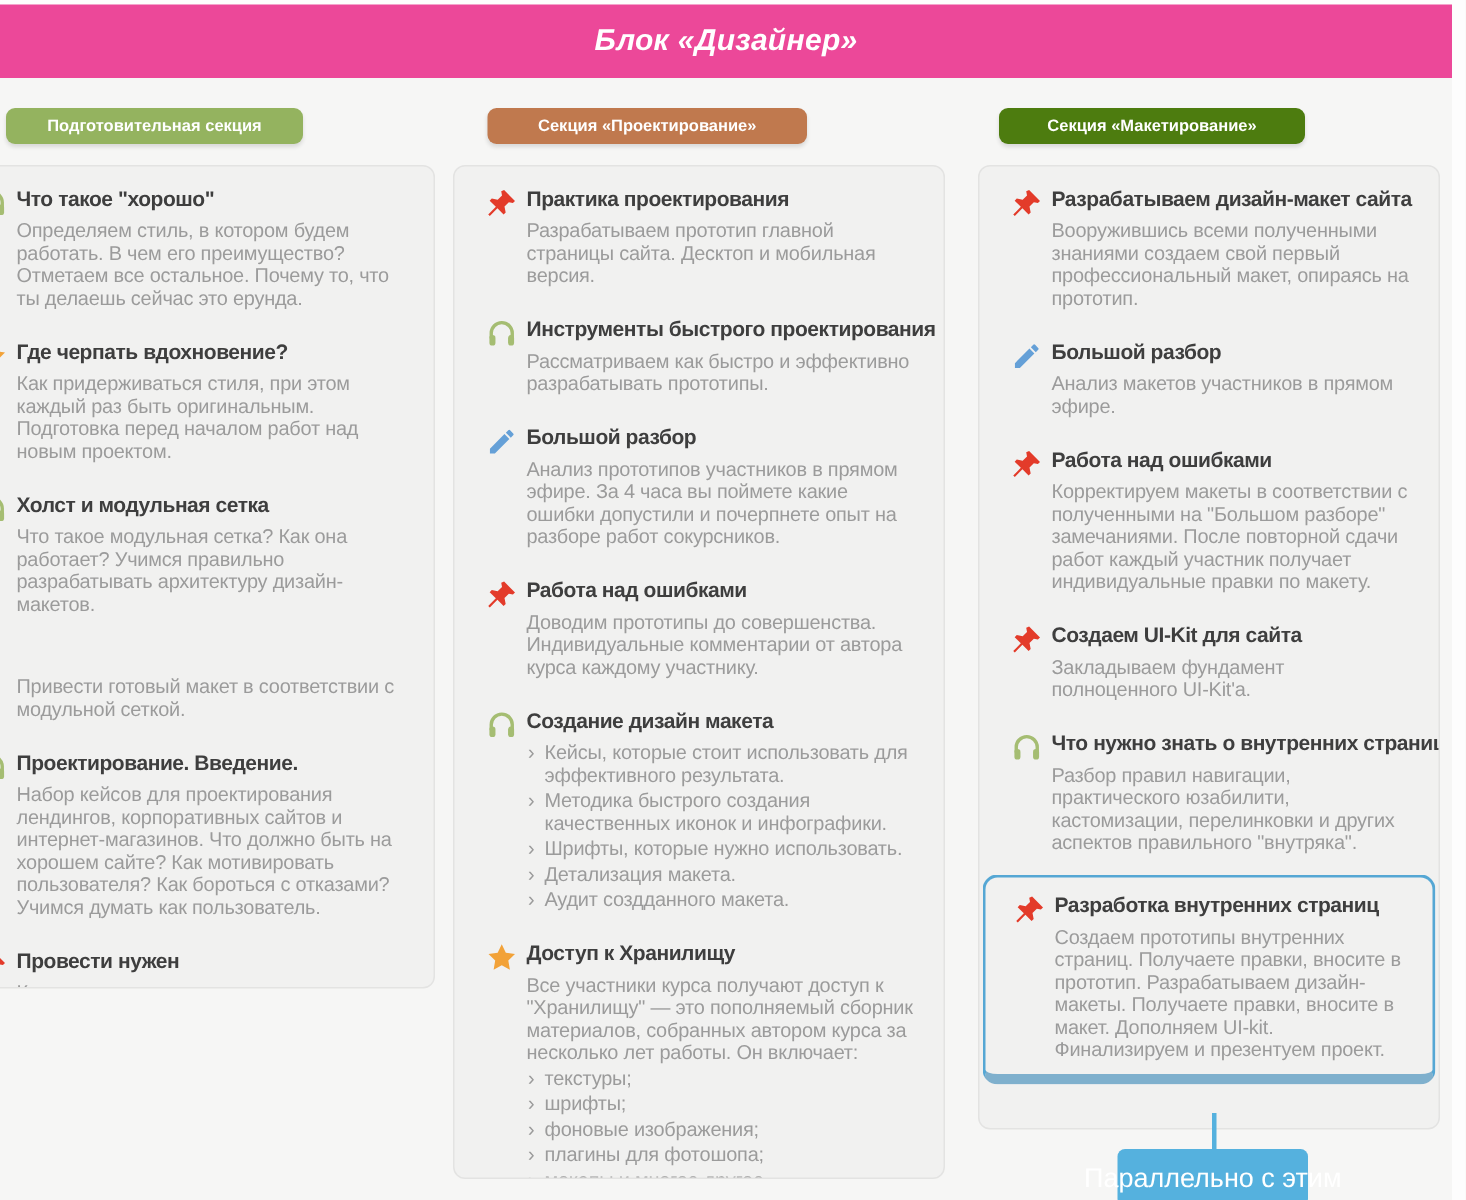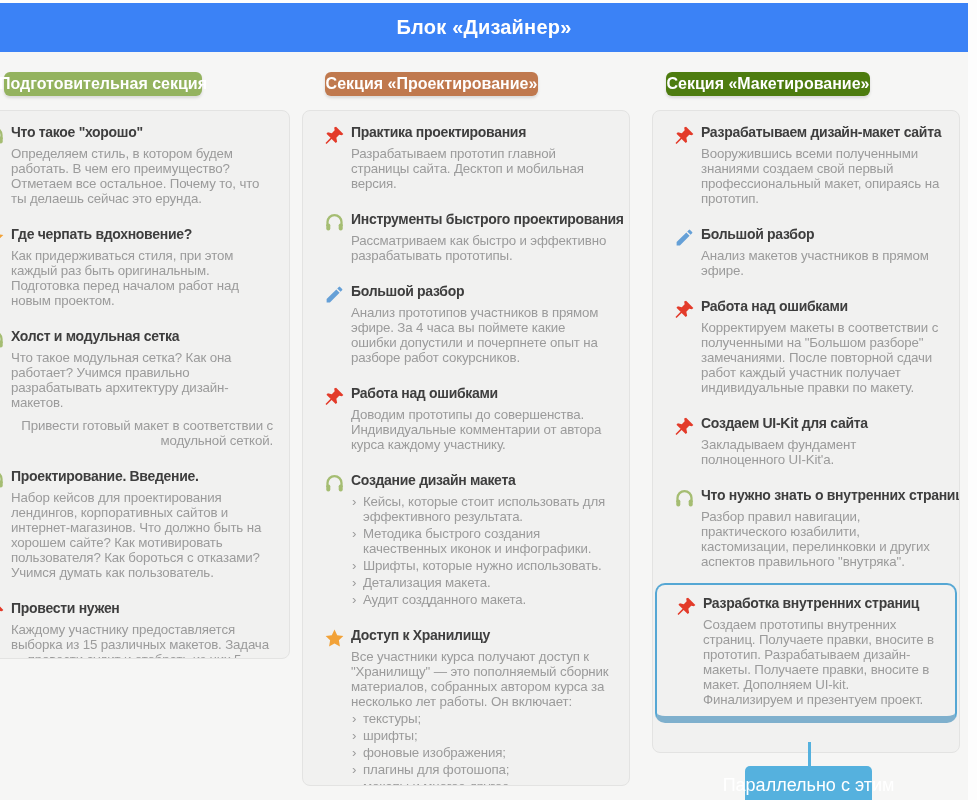--- a/index.html
+++ b/index.html
@@ -9,21 +9,21 @@
     font-family:"Liberation Sans", sans-serif;
   }
   .section-band{position:absolute;left:0;top:50px;width:968px;height:750px;background:#f6f6f5;}
   .banner{
     position:absolute;left:0;top:3px;width:968px;height:49px;
     background:#4d92ac;display:flex;align-items:center;justify-content:center;
   }
   .banner-title{color:#ffffff;font-size:20px;font-weight:bold;letter-spacing:.2px;}
   .badge{
     position:absolute;top:72px;height:24px;border-radius:6px;
-    color:#fff;font-size:16px;font-weight:bold;
+    color:#fff;font-size:11px;font-weight:bold;
     display:flex;align-items:center;justify-content:center;
     box-shadow:0 2px 3px rgba(0,0,0,.12);
     white-space:nowrap;
   }
   #badge-0{left:4px;width:198px;background:#94b35f;}
   #badge-1{left:325px;width:213px;background:#c0794e;}
   #badge-2{left:666px;width:204px;background:#5fb4d4;}
 
   .card{
     position:absolute;top:110px;box-sizing:border-box;
@@ -43,21 +43,21 @@
   .c-pencil svg{fill:#65a0d7;}
   .c-star svg{fill:#f2a238;}
   .item-body{flex:1;min-width:0;}
   .item-title{
     margin:0 0 5px 0;font-size:14px;font-weight:bold;color:#3e3e3e;
     line-height:17px;letter-spacing:-0.3px;white-space:nowrap;
   }
   .item-desc,.item-extra{
     margin:0;font-size:13.3px;color:#9b9b9b;line-height:15px;letter-spacing:-0.15px;
   }
-  .item-extra{margin-top:8px;text-align:right;}
+  .item-extra{margin-top:40px;}
   .item-bullets{list-style:none;margin:2px 0 0 0;padding:0;}
   .item-bullets li{
     position:relative;padding-left:12px;margin-top:2px;
     font-size:13.3px;color:#9b9b9b;line-height:15px;letter-spacing:-0.15px;
   }
   .item-bullets li::before{content:"›";position:absolute;left:1px;top:0;color:#9b9b9b;}
 
   .highlight-box{
     margin:14px 2px 0 2px;
     border:2px solid #55a7d4;border-bottom:7px solid #7fb0cd;
@@ -70,21 +70,21 @@
     position:absolute;left:745px;top:766px;width:127px;height:38px;
     background:#55b1de;border-radius:5px;color:#fff;font-size:18px;
     display:flex;align-items:center;justify-content:center;white-space:nowrap;
   }
 </style>
 </head>
 <body>
 
 <div class="section-band"></div>
 
-<div class="banner" style="background: #3b82f6;">
+<div class="banner" style="background: #ec4899; font-style: italic;">
   <span class="banner-title">Блок «Дизайнер»</span>
 </div>
 
 <div class="badge" id="badge-0" style="background: rgb(148, 179, 95);">Подготовительная секция</div>
 <div class="badge" id="badge-1" style="background: rgb(192, 121, 78);">Секция «Проектирование»</div>
 <div class="badge" id="badge-2" style="background: #4d7c0f;">Секция «Макетирование»</div>
 
 <div class="card" id="card-0">
     <div class="items">
       <div class="item">

